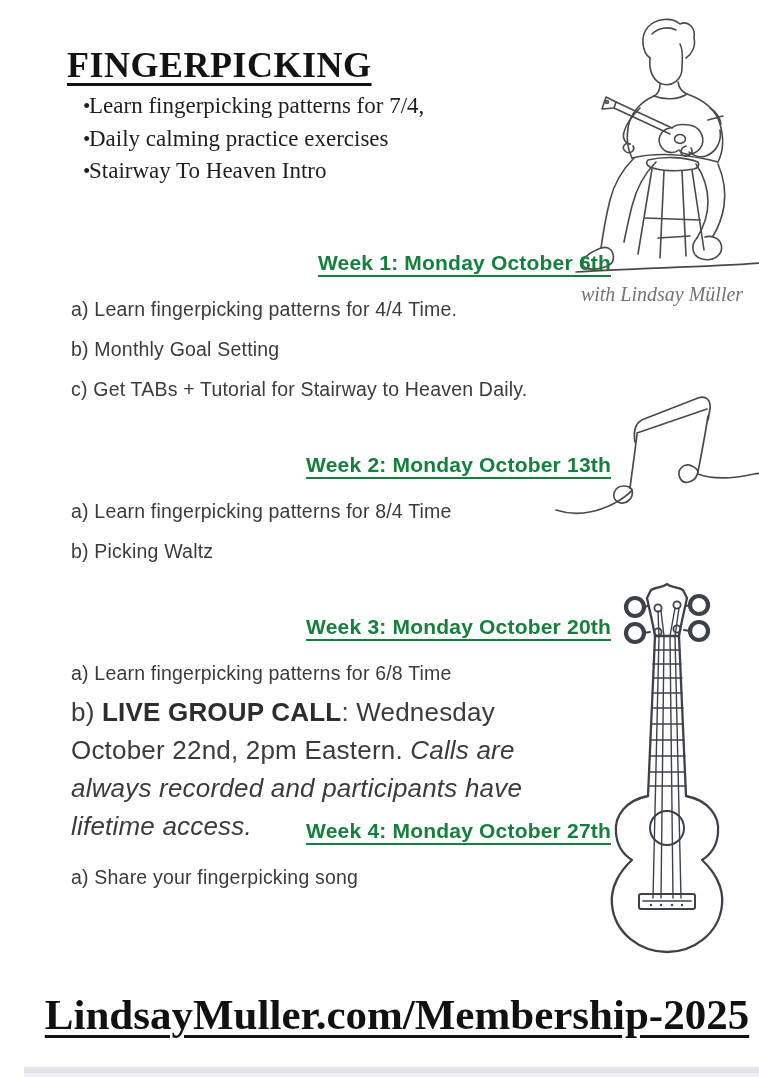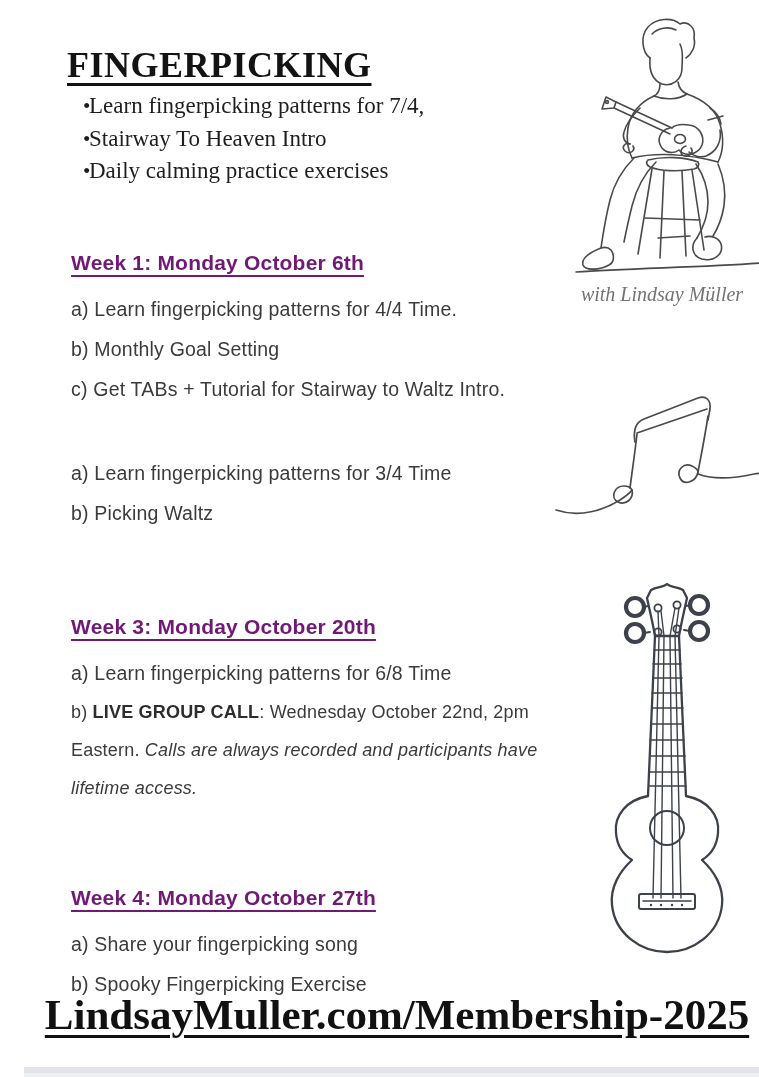--- a/index.html
+++ b/index.html
@@ -42,36 +42,37 @@
     padding-left: 16px;
     font-size: 21px;
   }
 
   
   .week { position: absolute; left: 47px; width: 540px; }
   .week-heading {
     font-size: 21px;
     font-weight: 700;
     letter-spacing: 0.2px;
-    color: #701a75;
+    color: #15803d;
     text-decoration: underline;
     text-decoration-thickness: 2px;
     text-underline-offset: 5px;
     margin-bottom: 14px;
     white-space: nowrap;
+    text-align: right;
   }
   .week-item {
     font-size: 19.5px;
     color: #3b3b3b;
     letter-spacing: 0.2px;
     line-height: 40px;
     white-space: nowrap;
   }
   .week-para {
-    font-size: 18px;
+    font-size: 26px;
     color: #3b3b3b;
     letter-spacing: 0.2px;
     line-height: 38px;
     max-width: 520px;
     white-space: normal;
   }
   .week-para .seg-bold { font-weight: 700; color: #2d2d2d; }
   .week-para .seg-italic { font-style: italic; }
 
   
@@ -123,24 +124,24 @@
 
 <div class="page">
 
   <div class="doc-title">FINGERPICKING</div>
 
   <div class="intro">
     <div class="intro-line">
       <span class="bullet-marker">•</span><span>Learn fingerpicking patterns for 7/4,</span>
     </div>
     <div class="intro-line">
-      <span class="bullet-marker">•</span><span>Stairway To Heaven Intro</span>
+      <span class="bullet-marker">•</span><span>Daily calming practice exercises</span>
     </div>
     <div class="intro-line">
-      <span class="bullet-marker">•</span><span>Daily calming practice exercises</span>
+      <span class="bullet-marker">•</span><span>Stairway To Heaven Intro</span>
     </div>
   </div>
 
   <div class="illus" style="left:548px; top:12px;">
     <svg width="205" height="266" viewBox="0 0 205 266" fill="none" stroke="#4a4a4a" stroke-width="1.6" stroke-linecap="round" stroke-linejoin="round">
 
       <path d="M78 46 C70 40 68 24 76 15 C84 6 100 5 108 12 C116 8 124 16 122 26 C124 34 120 42 114 46"></path>
       <path d="M80 22 C86 16 96 14 104 18"></path>
 
       <path d="M78 46 C77 58 80 68 90 72 C100 75 110 68 110 56 C110 48 112 40 108 32"></path>
@@ -185,25 +186,26 @@
       <path d="M4 260 C60 256 150 255 201 250"></path>
     </svg>
   </div>
 
   <div class="instructor-caption">with Lindsay Müller</div>
 
   <div class="week" style="top:251px;">
     <div class="week-heading">Week 1: Monday October 6th</div>
     <div class="week-item">a) Learn fingerpicking patterns for 4/4 Time.</div>
     <div class="week-item">b) Monthly Goal Setting</div>
-    <div class="week-item">c) Get TABs + Tutorial for Stairway to Waltz Intro.</div>
+    <div class="week-item">c) Get TABs + Tutorial for Stairway to Heaven Daily.</div>
   </div>
 
   <div class="week" style="top:453px;">
-    <div class="week-item">a) Learn fingerpicking patterns for 3/4 Time</div>
+    <div class="week-heading">Week 2: Monday October 13th</div>
+    <div class="week-item">a) Learn fingerpicking patterns for 8/4 Time</div>
     <div class="week-item">b) Picking Waltz</div>
   </div>
 
   <div class="illus" style="left:528px; top:386px;">
     <svg width="231" height="136" viewBox="0 0 231 136" fill="none" stroke="#4a4a4a" stroke-width="1.7" stroke-linecap="round" stroke-linejoin="round">
 
       <path d="M4 124 C28 132 52 124 68 114 C74 110 78 107 80 104"></path>
 
       <path d="M80 104 C82 112 74 120 66 116 C58 112 62 100 72 100 C76 100 79 102 80 104"></path>
 
@@ -259,24 +261,23 @@
       <circle cx="77" cy="331" r="1.2" fill="#3d414b" stroke="none"></circle>
       <circle cx="87" cy="331" r="1.2" fill="#3d414b" stroke="none"></circle>
 
       <g stroke-width="1.4">
         <path d="M64 62 L58 324 M69 62 L66 324 M75 62 L78 324 M80 62 L86 324"></path>
         <path d="M64 62 L63 37 M69 62 L66 37 M75 62 L80 34 M80 62 L84 34"></path>
       </g>
     </svg>
   </div>
 
-  <div class="week" style="top:886px;">
+  <div class="week" style="top:819px;">
     <div class="week-heading">Week 4: Monday October 27th</div>
     <div class="week-item">a) Share your fingerpicking song</div>
-    <div class="week-item">b) Spooky Fingerpicking Exercise</div>
   </div>
 
   <div class="footer-link">LindsayMuller.com/Membership-2025</div>
 
   <div class="bottom-bar-dark"></div>
   <div class="bottom-bar-light"></div>
 
 </div>
 
 </body></html>

